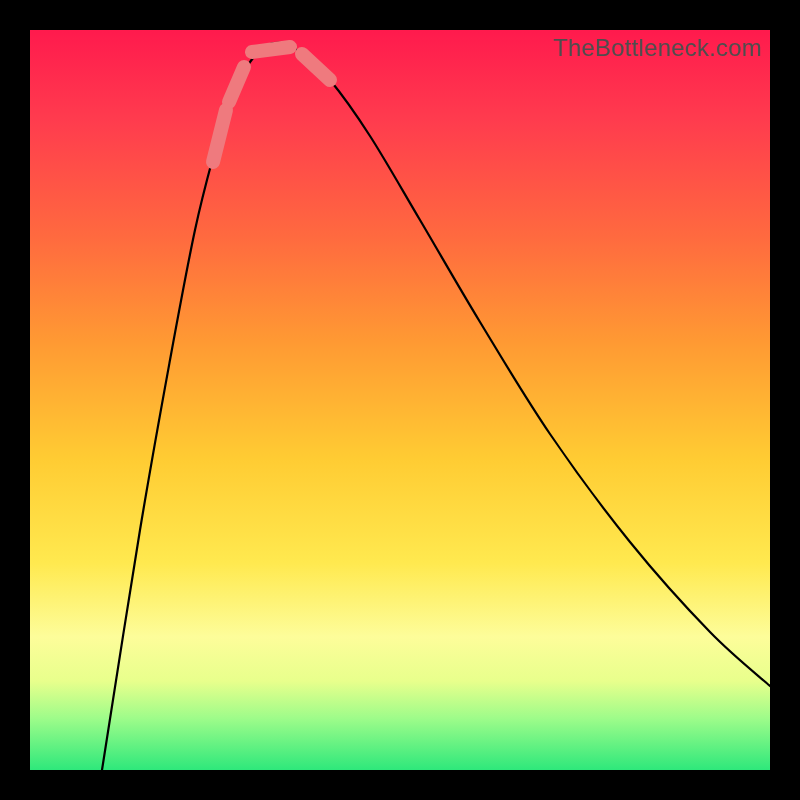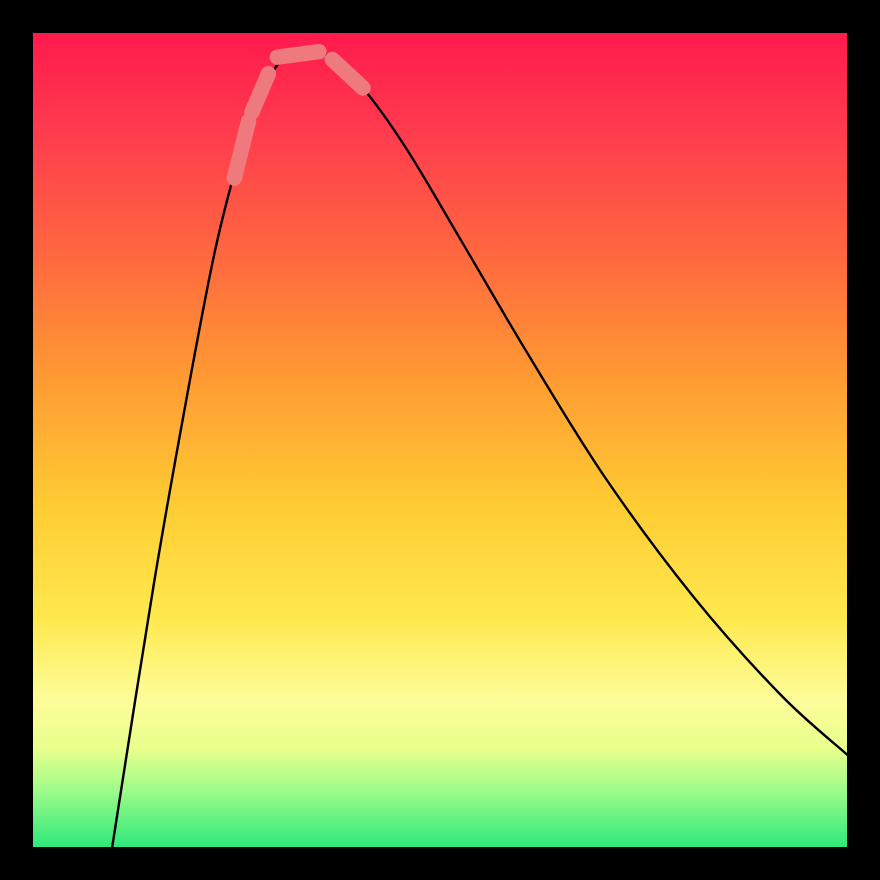--- a/index.html
+++ b/index.html
@@ -58,20 +58,21 @@
     stroke: #ef7a7e;
     stroke-width: 14;
     stroke-linecap: round;
   }
 </style>
 </head>
 <body>
 
 <div class="frame">
 
+  <div class="watermark">TheBottleneck.com</div>
 
   <svg class="curve" viewBox="0 0 740 740" preserveAspectRatio="none">
     <path class="main" d="M 72 740 C 78.33333333333333 700, 98.66666666666667 568.3333333333334, 110 500 C 121.33333333333333 431.6666666666667, 130.83333333333334 380, 140 330 C 149.16666666666666 280, 157.5 235, 165 200 C 172.5 165, 179.16666666666666 141.66666666666666, 185 120 C 190.83333333333334 98.33333333333333, 195 83.33333333333333, 200 70 C 205 56.666666666666664, 210.33333333333334 48, 215 40 C 219.66666666666666 32, 223.83333333333334 26.333333333333332, 228 22 C 232.16666666666666 17.666666666666668, 235.33333333333334 15.333333333333334, 240 14 C 244.66666666666666 12.666666666666666, 250.66666666666666 12.333333333333334, 256 14 C 261.3333333333333 15.666666666666666, 264.6666666666667 18, 272 24 C 279.3333333333333 30, 288.6666666666667 36.333333333333336, 300 50 C 311.3333333333333 63.666666666666664, 325 82.66666666666667, 340 106 C 355 129.33333333333334, 371.6666666666667 159, 390 190 C 408.3333333333333 221, 428.3333333333333 256.3333333333333, 450 292 C 471.6666666666667 327.6666666666667, 495 367.3333333333333, 520 404 C 545 440.6666666666667, 573.3333333333334 479, 600 512 C 626.6666666666666 545, 656.6666666666666 578, 680 602 C 703.3333333333334 626, 730 647, 740 656"></path>
     <g>
         <path class="marker" d="M 183 132 L 196 80"></path>
         <path class="marker" d="M 199 72 L 214 37"></path>
         <path class="marker" d="M 222 22 L 260 17"></path>
         <path class="marker" d="M 272 24 L 300 50"></path>
       </g>
   </svg>

